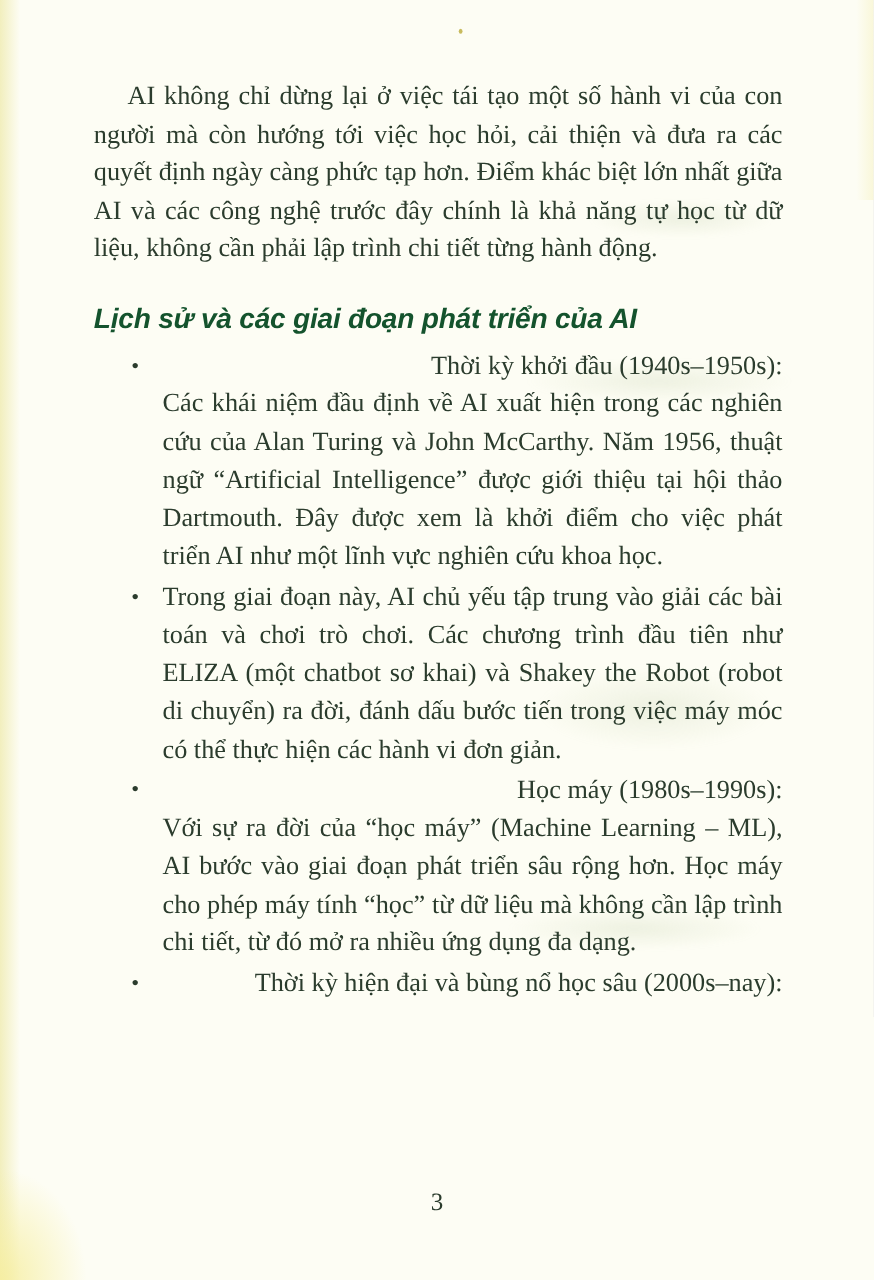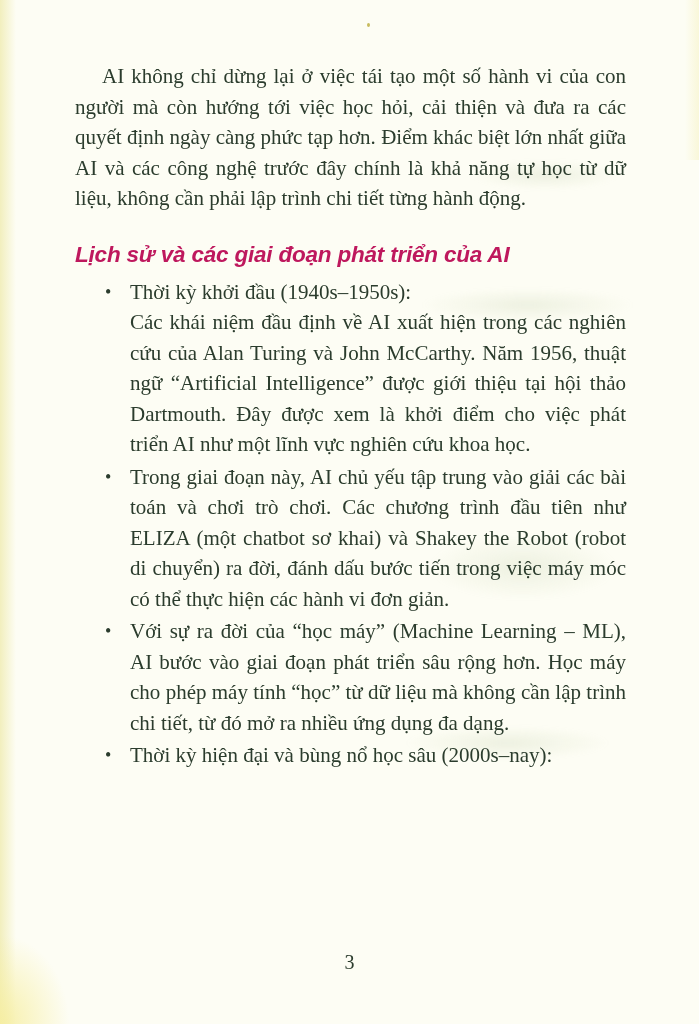--- a/index.html
+++ b/index.html
@@ -62,36 +62,36 @@
   .para { margin: 0; }
   .para.indent { text-indent: 27px; }
 
   .heading {
     font-family: "Liberation Sans", sans-serif;
     font-style: italic;
     font-weight: bold;
     font-size: 22.5px;
     line-height: 30px;
     letter-spacing: -0.2px;
-    color: #be185d;
+    color: #14532d;
     margin: 26px 0 7px 0;
     text-align: left;
   }
 
   .bullets { list-style: none; margin: 3px 0 0 0; padding: 0; }
   .bullet { display: flex; margin: 0 0 2px 0; }
   .marker {
     flex: 0 0 55px;
     box-sizing: border-box;
     padding-left: 30px;
     font-size: 18px;
     text-align: left;
   }
   .bullet-text { flex: 1 1 auto; min-width: 0; }
-  .bullet-title { text-align: left; }
+  .bullet-title { text-align: right; }
   .bullet-body { text-align: justify; }
   .bullet-body:empty { display: none; }
 
   .footer {
     position: absolute;
     left: 0; top: 951px; width: 699px;
     text-align: center;
   }
   .page-number {
     display: inline-block;
@@ -133,20 +133,21 @@
       <li class="bullet">
         <span class="marker">•</span>
         <div class="bullet-text">
           <div class="bullet-body">Trong giai đoạn này, AI chủ yếu tập trung vào giải các bài toán và chơi trò chơi. Các chương trình đầu tiên như ELIZA (một chatbot sơ khai) và Shakey the Robot (robot di chuyển) ra đời, đánh dấu bước tiến trong việc máy móc có thể thực hiện các hành vi đơn giản.</div>
         </div>
       </li>
 
       <li class="bullet">
         <span class="marker">•</span>
         <div class="bullet-text">
+          <div class="bullet-title">Học máy (1980s–1990s):</div>
           <div class="bullet-body">Với sự ra đời của “học máy” (Machine Learning – ML), AI bước vào giai đoạn phát triển sâu rộng hơn. Học máy cho phép máy tính “học” từ dữ liệu mà không cần lập trình chi tiết, từ đó mở ra nhiều ứng dụng đa dạng.</div>
         </div>
       </li>
 
       <li class="bullet">
         <span class="marker">•</span>
         <div class="bullet-text">
           <div class="bullet-title">Thời kỳ hiện đại và bùng nổ học sâu (2000s–nay):</div>
 
         </div>

